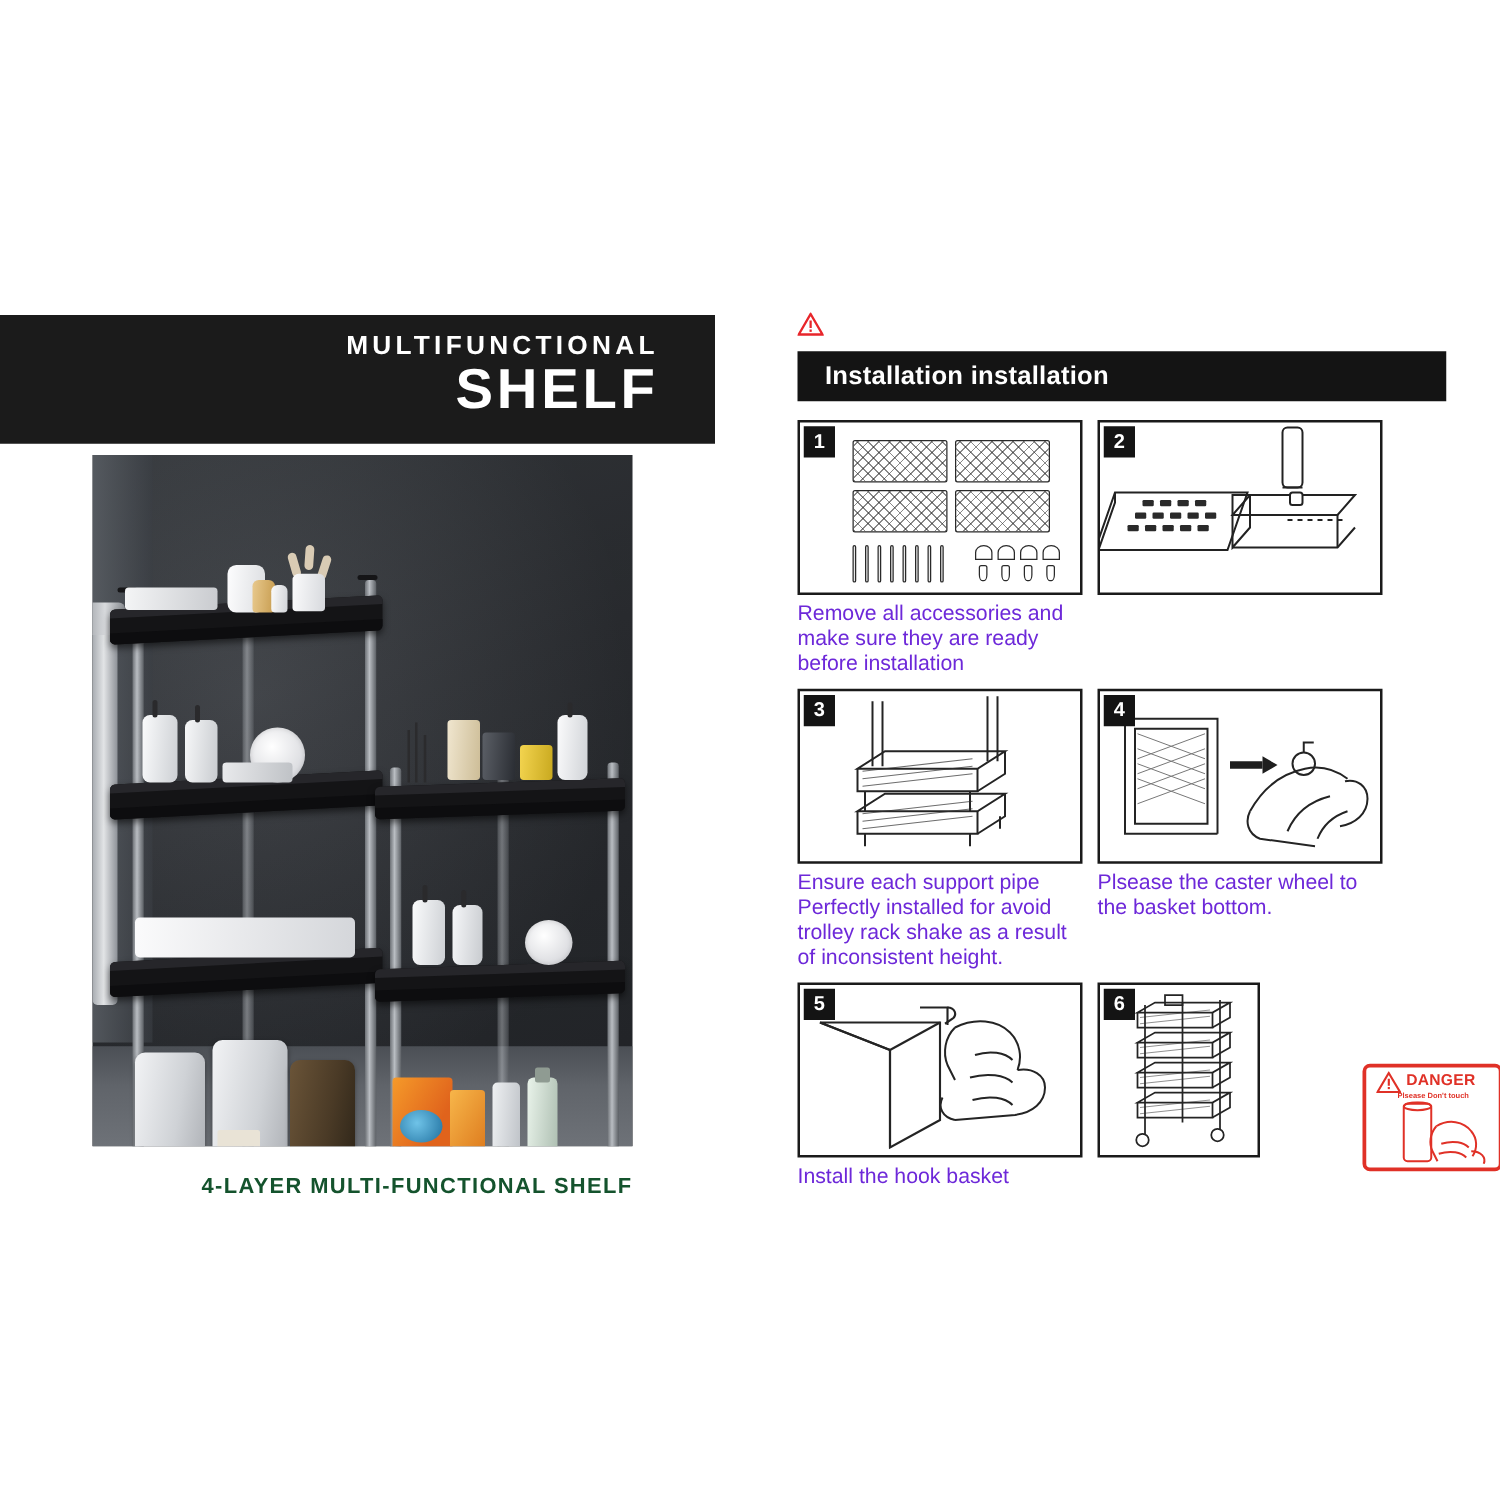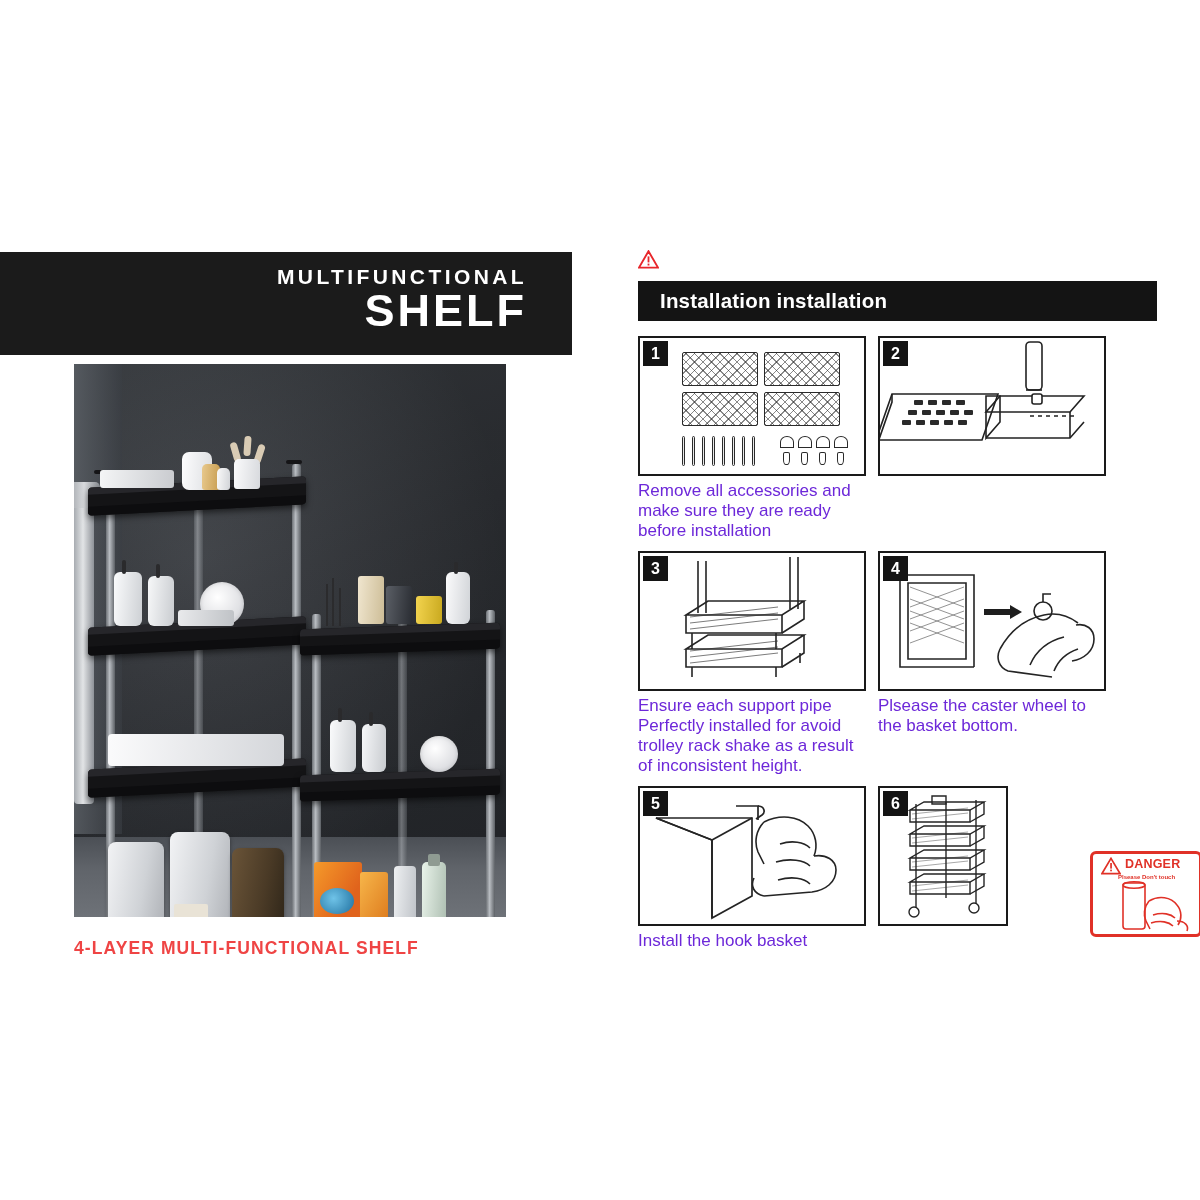--- a/index.html
+++ b/index.html
@@ -96,22 +96,22 @@
     position: absolute; border-radius: 8px 8px 5px 5px;
     background: linear-gradient(100deg,#f2f3f5,#cfd2d6 60%,#aeb1b6);
     box-shadow: 0 2px 4px rgba(0,0,0,.4);
   }
   .pack { position: absolute; border-radius: 3px; }
   .stick { position: absolute; width: 2px; background: #2b2b2d; }
   .flower { position: absolute; width: 7px; height: 20px; border-radius: 4px; background:#d9cbb4; }
 
   .hero-caption {
     width: 432px; margin-left: 74px; margin-top: 21px;
-    text-align: left;
-    font-size: 17.5px; font-weight: bold; letter-spacing: 1.1px; color: #ef4444;
+    text-align: right;
+    font-size: 17.5px; font-weight: bold; letter-spacing: 1.1px; color: #14532d;
   }
 
   
   .right-panel { position: absolute; left: 638px; top: 250px; width: 556px; }
 
   .warning-row {
     display: flex; align-items: center; gap: 9px;
     color: #e8262b; font-size: 18.5px; font-weight: bold;
     white-space: nowrap;
   }

